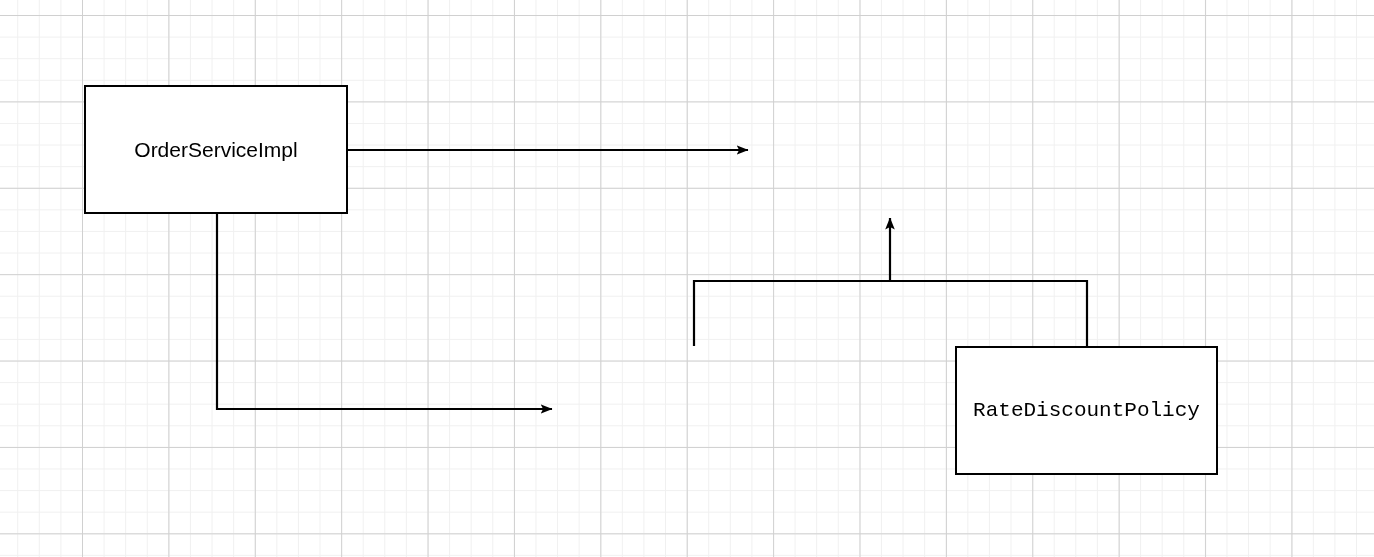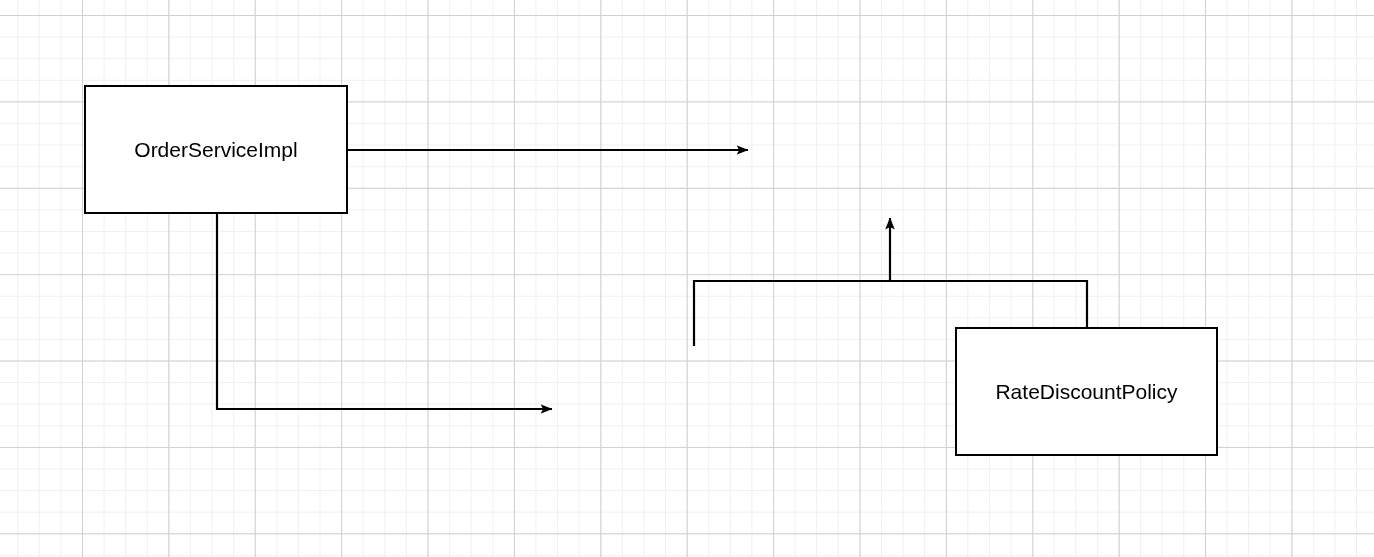--- a/index.html
+++ b/index.html
@@ -49,21 +49,21 @@
     text-align: center;
     color: #000000;
     font-size: 21px;
     line-height: 1.32;
     font-family: "Liberation Sans", sans-serif;
     white-space: pre-line;
   }
   #node-order-service-impl { left: 84px;  top: 85px;  width: 264px; height: 129px; }
   #node-discount-policy    { left: 759px; top: 85px;  width: 262px; height: 127px; }
   #node-fix-discount       { left: 563px; top: 346px; width: 263px; height: 129px; }
-  #node-rate-discount      { left: 955px; top: 327px; width: 263px; height: 129px; }
+  #node-rate-discount      { left: 955px; top: 346px; width: 263px; height: 129px; font-family: Liberation Mono, monospace; }
 </style>
 </head>
 <body>
 
 <div id="canvas">
 
   <svg id="edges" viewBox="0 0 1374 557" width="1374" height="557">
     <defs>
       <marker id="arrow-filled" viewBox="0 0 12 10" refX="11.5" refY="5" markerWidth="12" markerHeight="10" orient="auto-start-reverse" markerUnits="userSpaceOnUse">
         <path d="M 0 0.2 L 12 5 L 0 9.8 L 2.6 5 Z" fill="#000000"></path>

